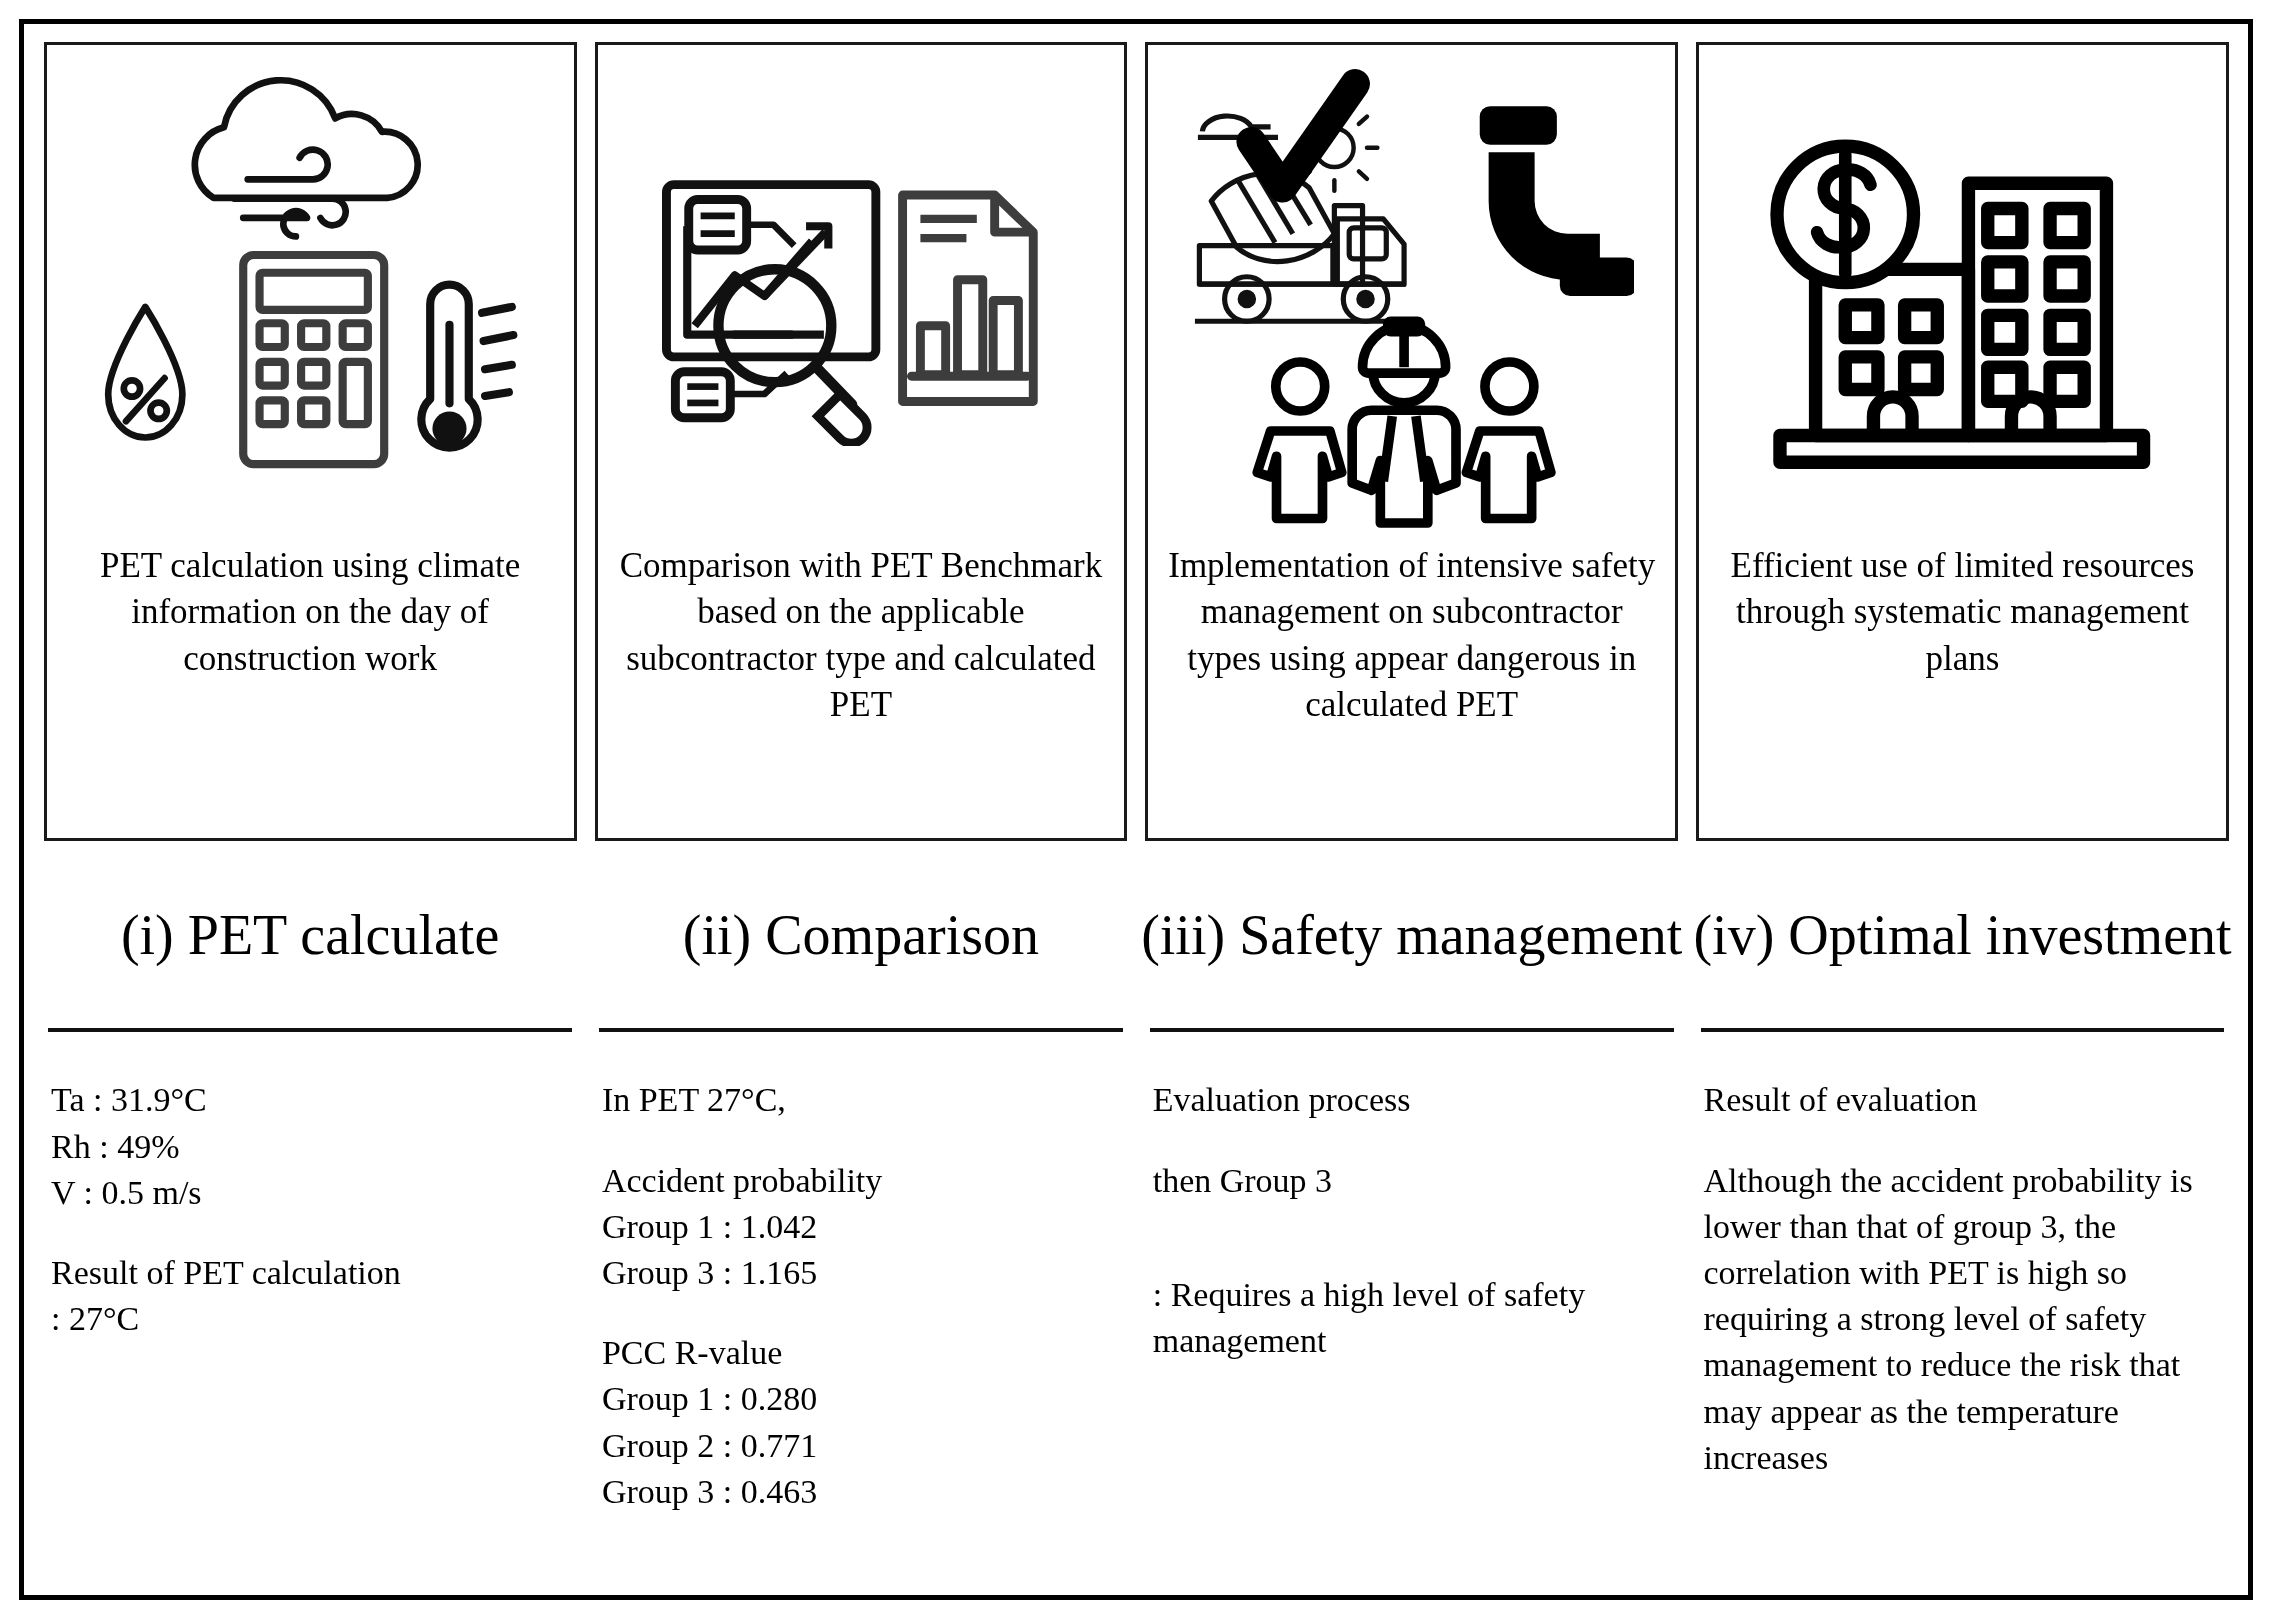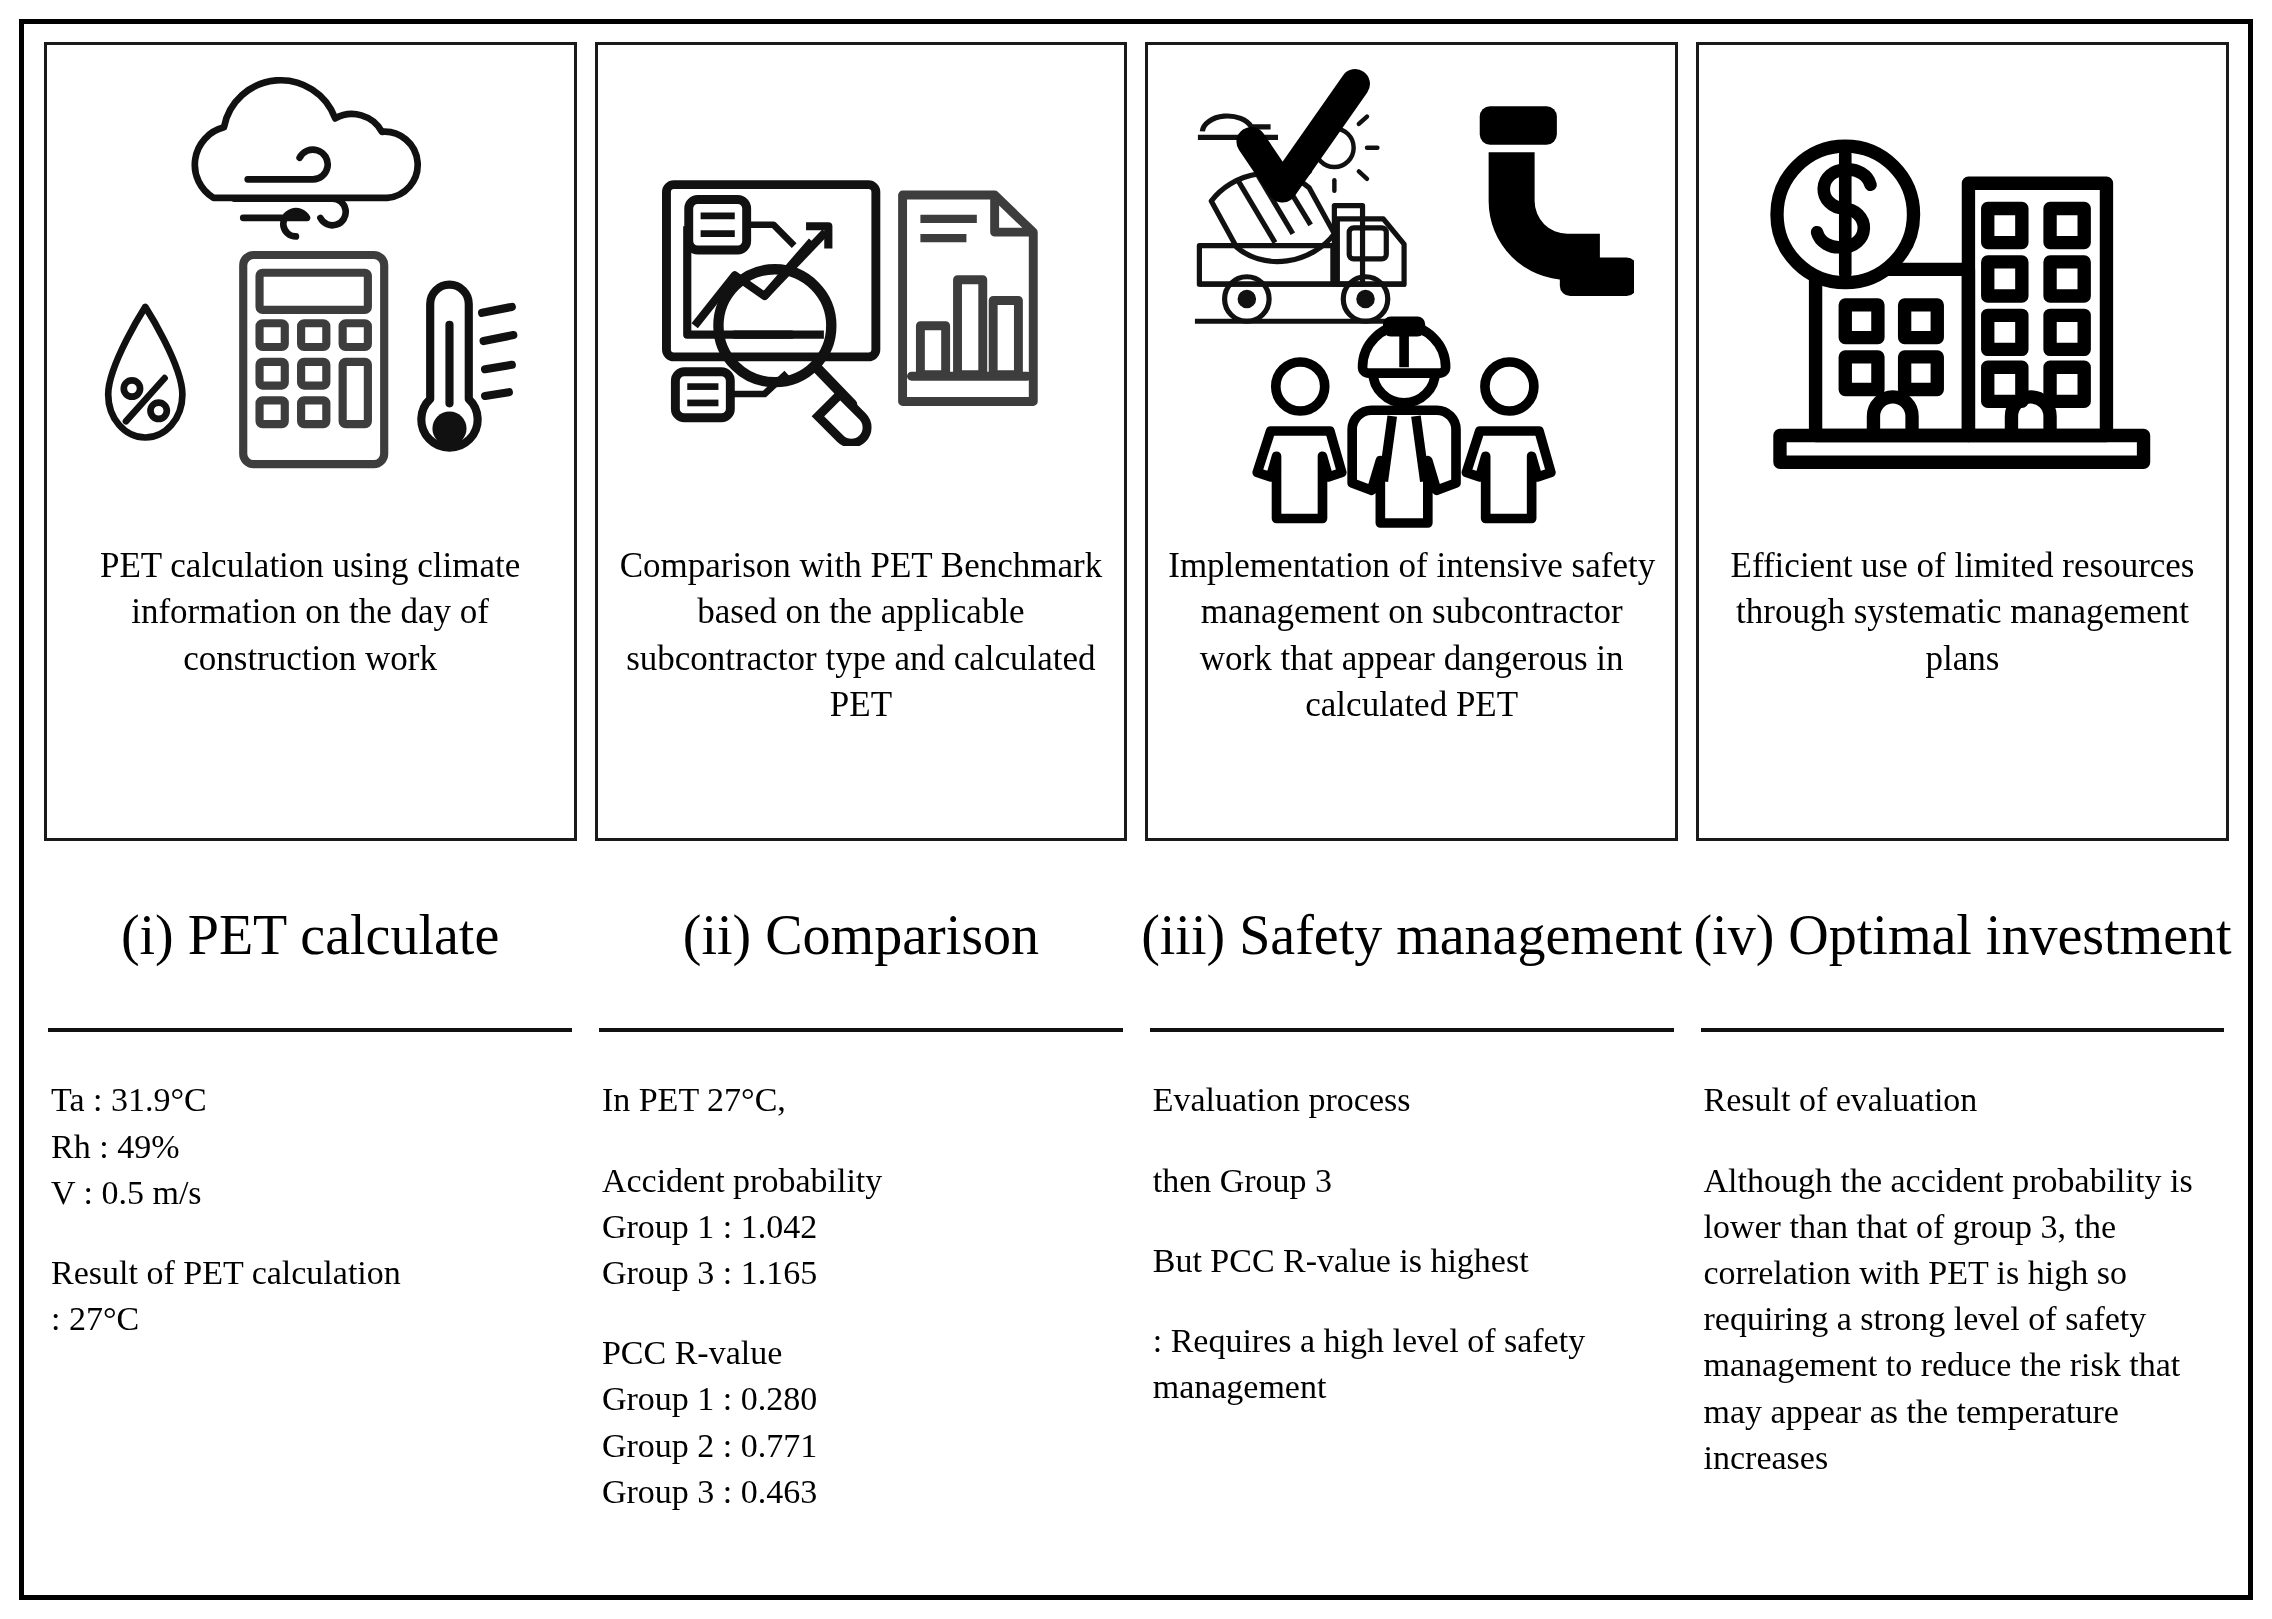--- a/index.html
+++ b/index.html
@@ -268,30 +268,29 @@
                 <path d="M248 420 a42 42 0 0 0 84 0"></path>
                 <line x1="290" y1="360" x2="290" y2="414"></line>
                 <rect x="268" y="352" width="44" height="14" rx="4"></rect>
               </g>
               <path d="M246 472 h88 a26 26 0 0 1 26 26 v72 l-26 10 -12 -40 v84 h-64 v-84 l-12 40 -26 -10 v-72 a26 26 0 0 1 26 -26 Z"></path>
               <line x1="274" y1="480" x2="262" y2="568"></line>
               <line x1="306" y1="480" x2="318" y2="568"></line>
             </g>
           </svg>
         </div>
-        <div class="card-desc">Implementation of intensive safety management on subcontractor work that appear dangerous in calculated PET</div>
+        <div class="card-desc">Implementation of intensive safety management on subcontractor types using appear dangerous in calculated PET</div>
       </div>
       <div class="caption">(iii) Safety management</div>
       <div class="rule"></div>
       <div class="body-text">
           <p class="b">Evaluation process</p>
           <div class="blank"></div>
           <p>then Group 3</p>
           <div class="blank"></div>
-          <p><span>But </span><span class="b">PCC R-value</span><span> is highest</span></p>
           <div class="blank"></div>
           <p><span>: Requires a </span><span class="b">high level of safety management</span></p>
         </div>
     </div>
 
     <div class="column">
       <div class="card">
         <div class="icon-zone">
           <svg class="ico" width="401" height="371" viewBox="0 0 540 500">
             <g fill="none" stroke="#000" stroke-width="18" stroke-linejoin="round">

